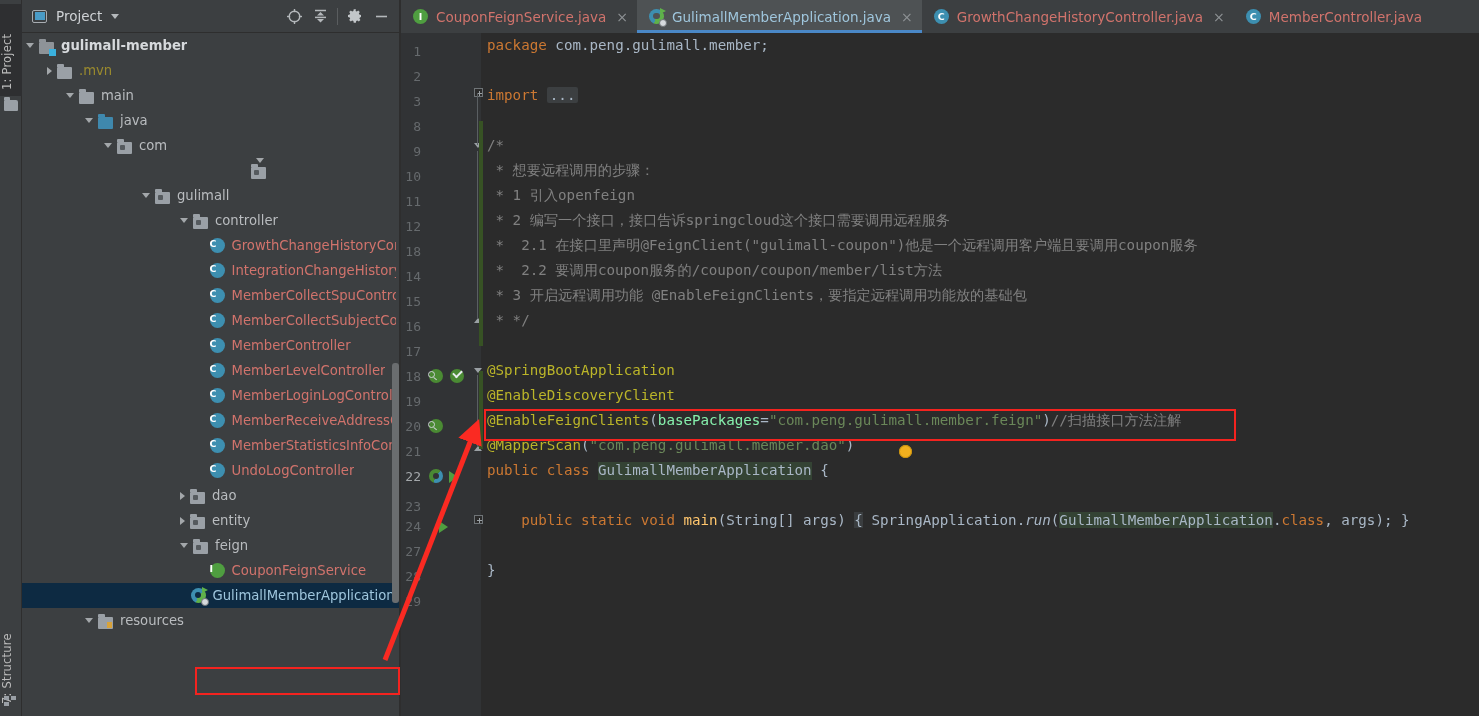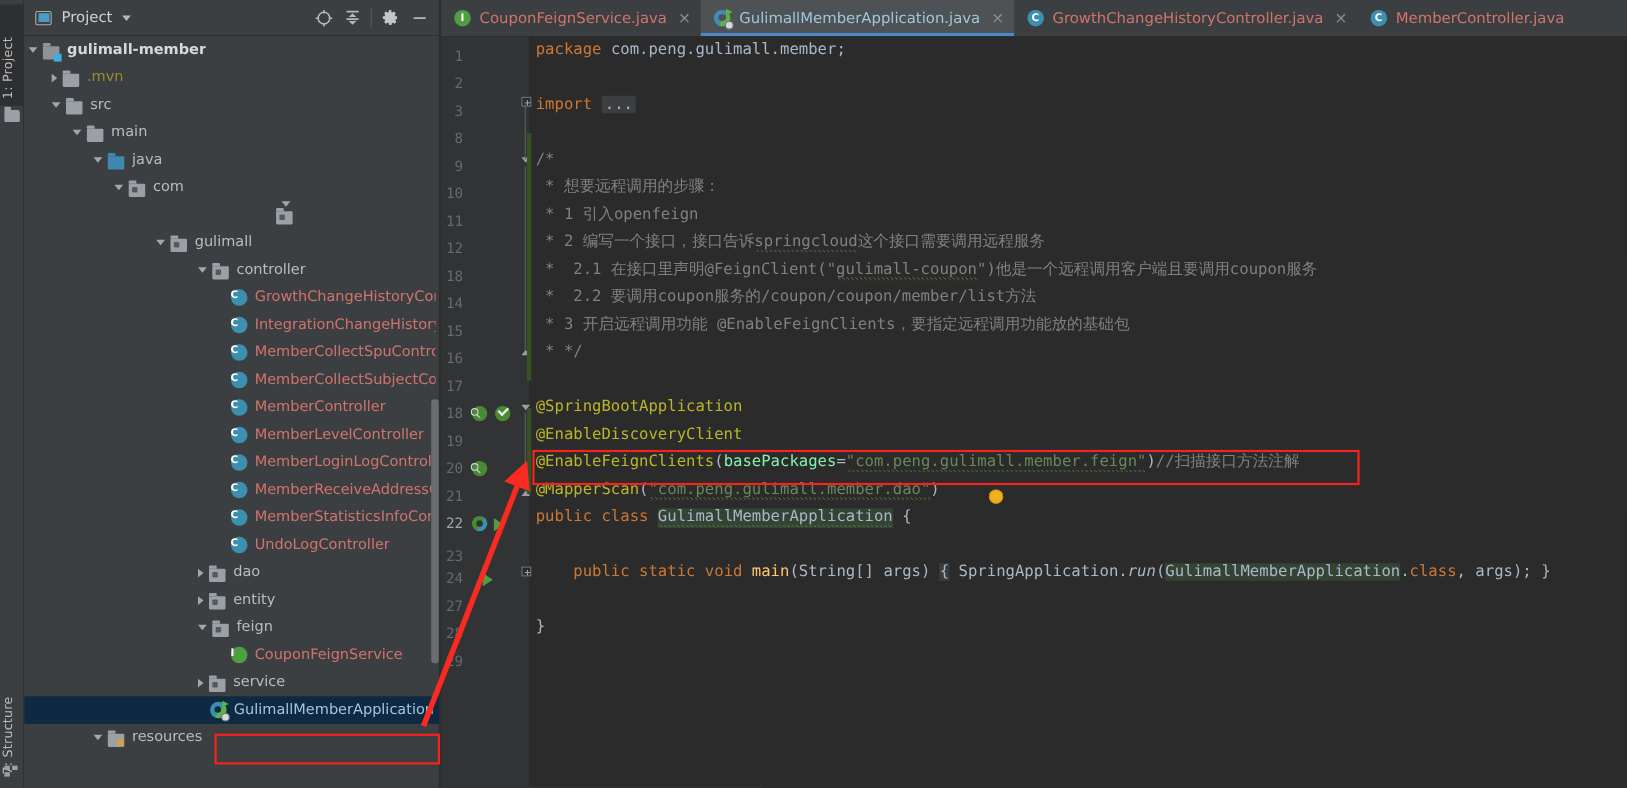--- a/index.html
+++ b/index.html
@@ -317,27 +317,20 @@
             </span>
             <span class="lbl root">gulimall-member</span>
           </div>
           <div class="row" style="padding-left: 25px;">
             <div class="arrow closed"></div>
             <span class="ic" style="position: relative; width: 16px; height: 16px;">
               <span class="ic-folder" style="display: inline-block; position: absolute; left: 0px; top: 4px;"></span>
             </span>
             <span class="lbl excluded">.mvn</span>
           </div>
-          <div class="row" style="padding-left: 25px;">
-            <div class="arrow open"></div>
-            <span class="ic" style="position: relative; width: 16px; height: 16px;">
-              <span class="ic-folder" style="display: inline-block; position: absolute; left: 0px; top: 4px;"></span>
-            </span>
-            <span class="lbl">src</span>
-          </div>
           <div class="row" style="padding-left: 44px;">
             <div class="arrow open"></div>
             <span class="ic" style="position: relative; width: 16px; height: 16px;">
               <span class="ic-folder" style="display: inline-block; position: absolute; left: 0px; top: 4px;"></span>
             </span>
             <span class="lbl">main</span>
           </div>
           <div class="row" style="padding-left: 63px;">
             <div class="arrow open"></div>
             <span class="ic" style="position: relative; width: 16px; height: 16px;">
@@ -463,27 +456,20 @@
               <span class="ic-folder pkg" style="display: inline-block; position: absolute; left: 0px; top: 4px;"></span>
             </span>
             <span class="lbl">feign</span>
           </div>
           <div class="row" style="padding-left: 177px;">
             <div class="arrow none"></div>
             <span class="ic" style="position: relative; width: 16px; height: 16px;">
               <span class="ic-iface" style="display: inline-block; position: absolute; left: 0px; top: 0px;">I</span>
             </span>
             <span class="lbl err">CouponFeignService</span>
-          </div>
-          <div class="row" style="padding-left: 158px;">
-            <div class="arrow closed"></div>
-            <span class="ic" style="position: relative; width: 16px; height: 16px;">
-              <span class="ic-folder pkg" style="display: inline-block; position: absolute; left: 0px; top: 4px;"></span>
-            </span>
-            <span class="lbl">service</span>
           </div>
           <div class="row selected" style="padding-left: 158px;">
             <div class="arrow none"></div>
             <span class="ic" style="position: relative; width: 16px; height: 16px;">
               <span class="ic-spring sel" style="display: inline-block; position: absolute; left: 0px; top: 0px;">
                 <span class="ring"></span>
                 <span class="hole"></span>
                 <span class="arrw"></span>
                 <span class="badge"></span>
               </span>

